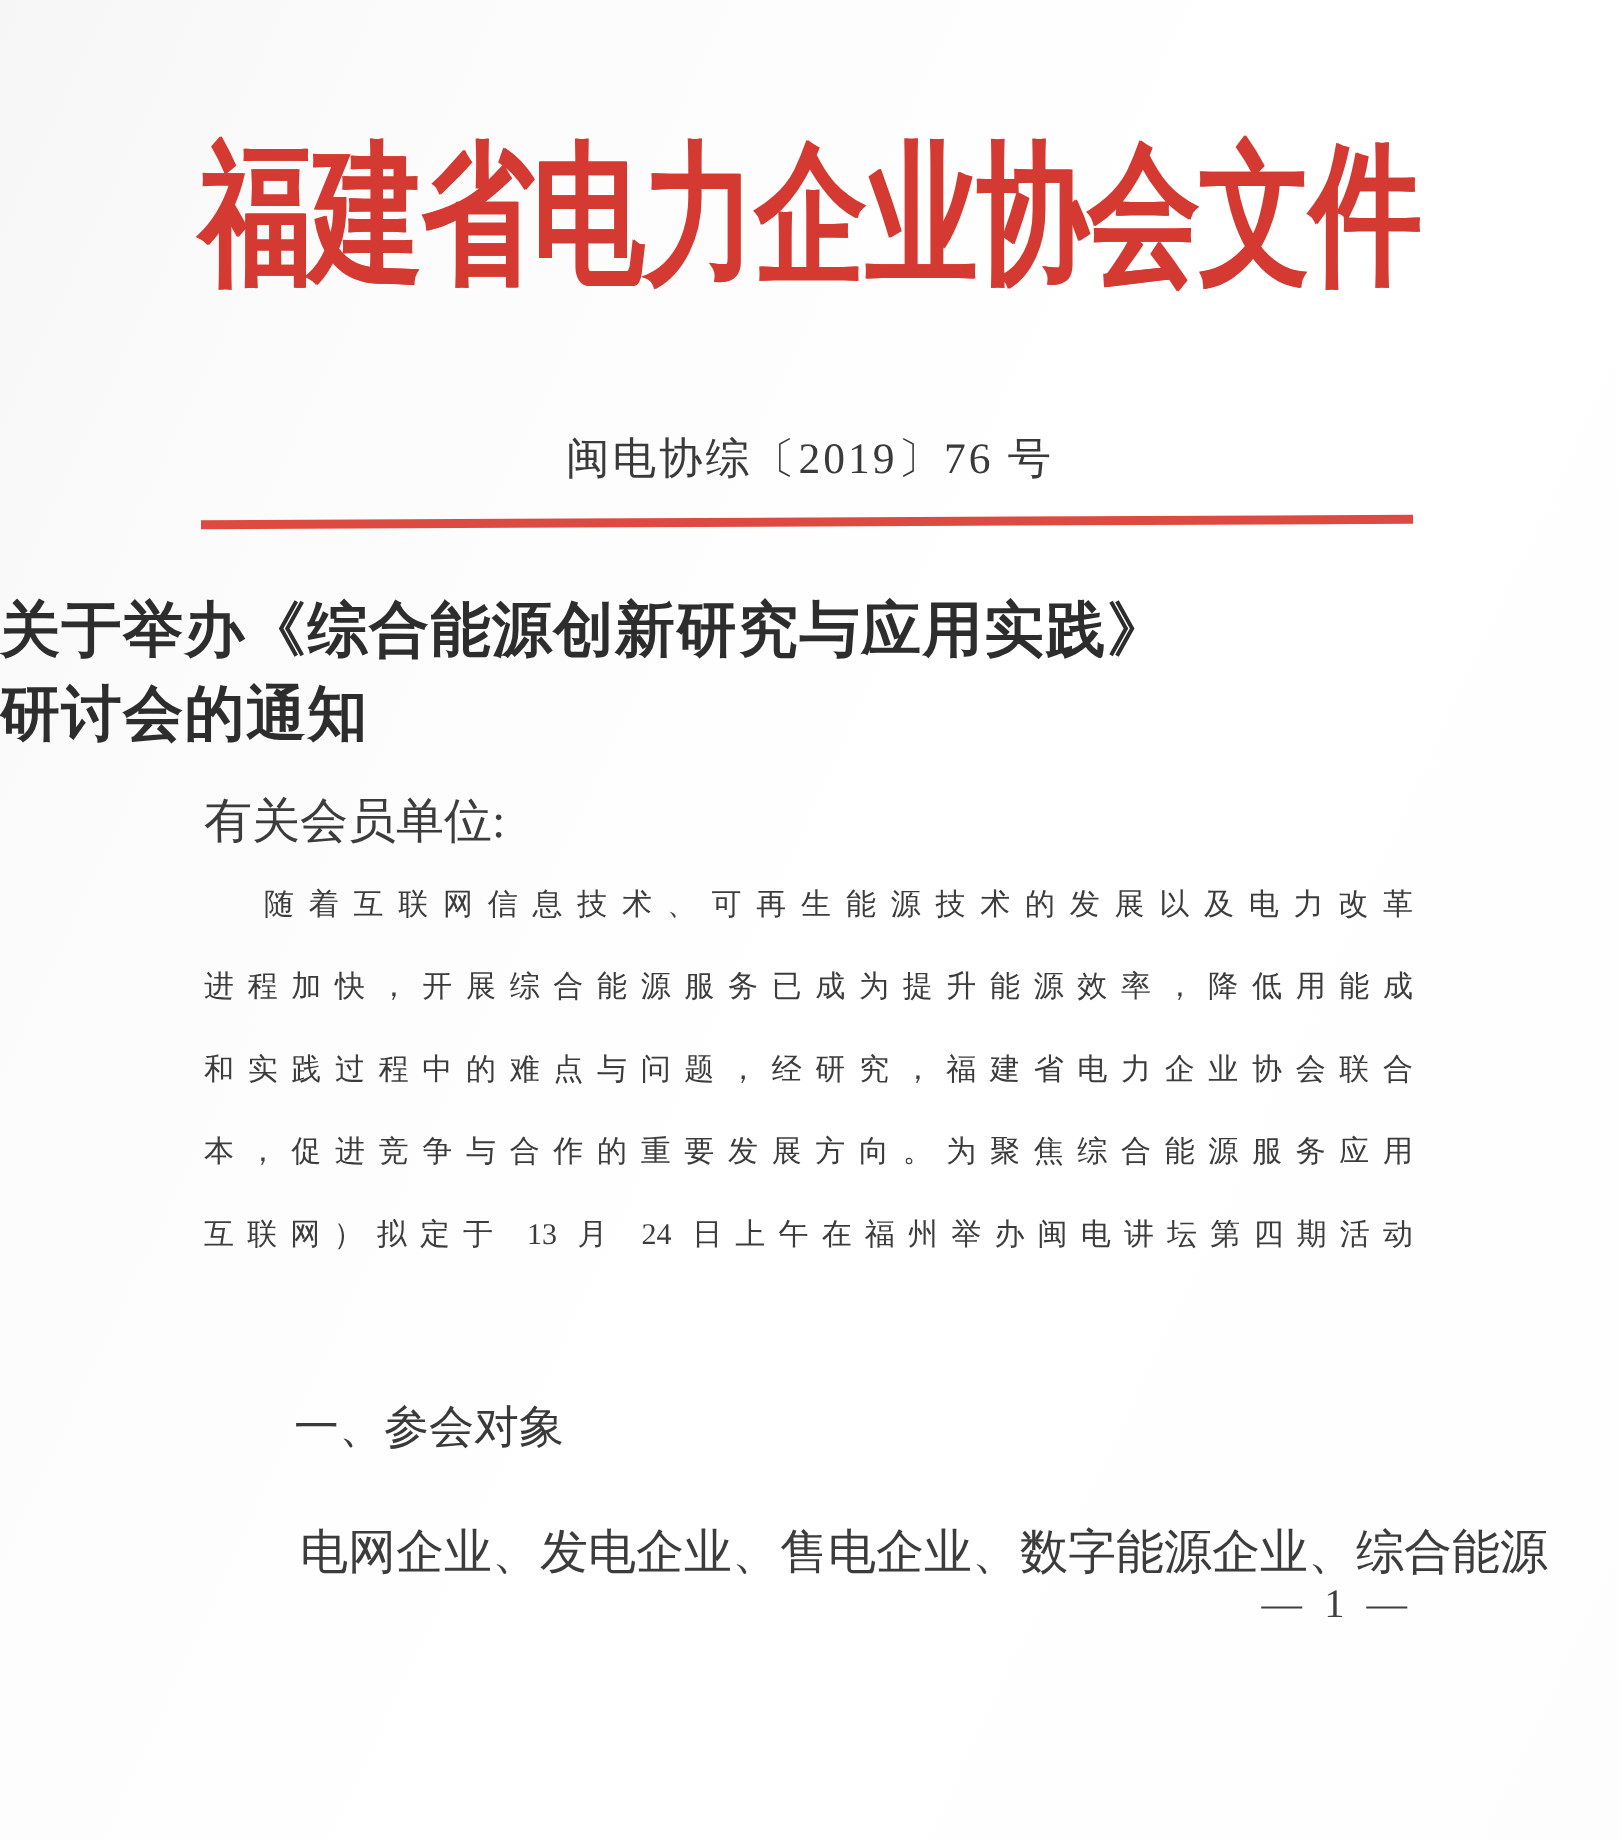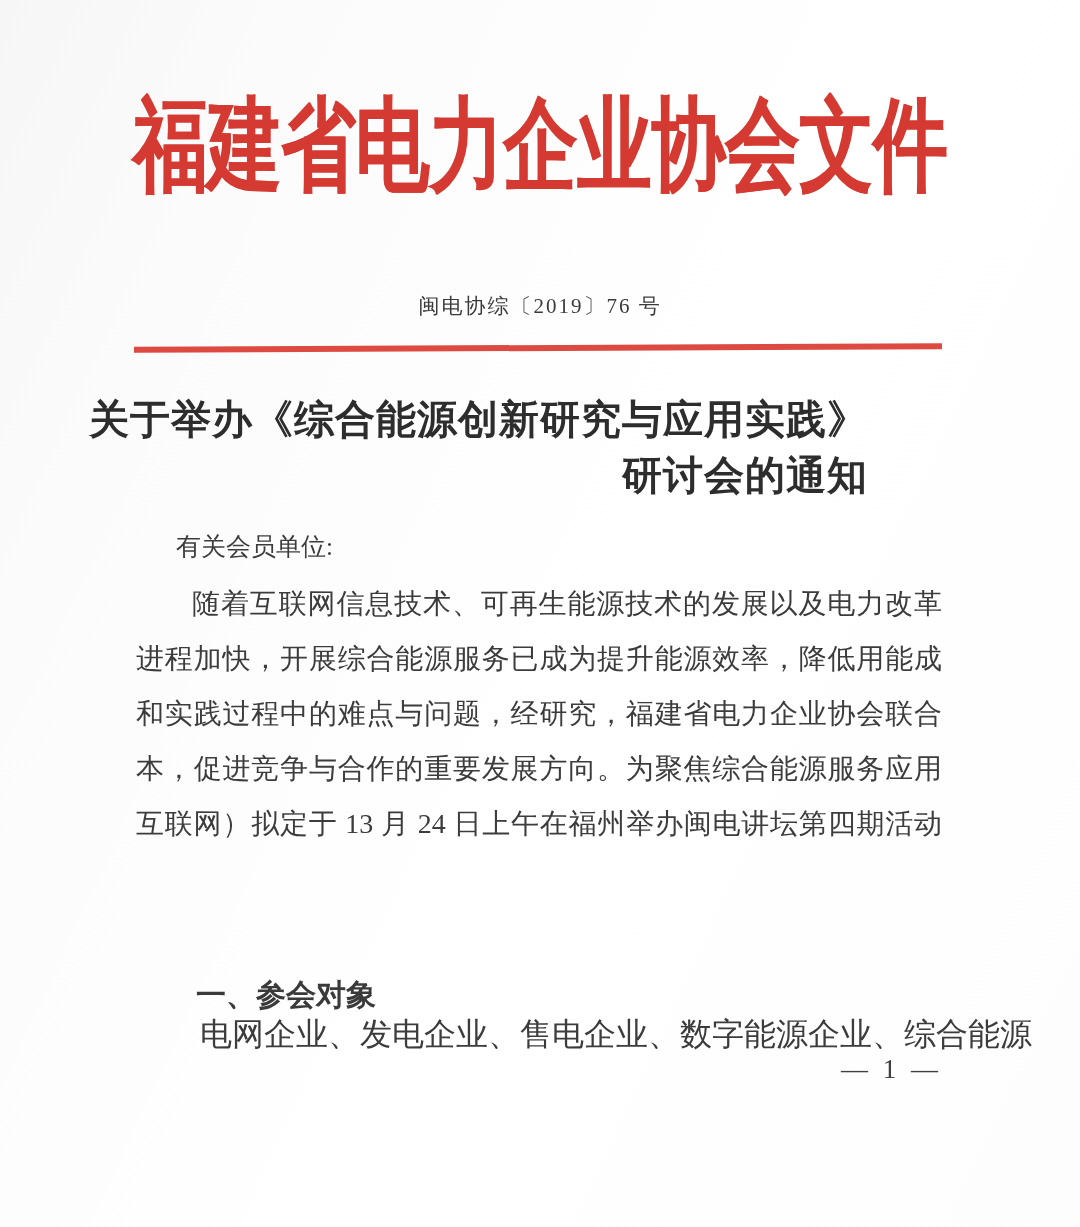--- a/index.html
+++ b/index.html
@@ -35,21 +35,21 @@
     text-shadow: 1px 0 0 #d43a31;
   }
 
   
   .doc-number {
     position: absolute;
     top: 288px;
     left: 0;
     width: 1080px;
     text-align: center;
-    font-size: 21px;
+    font-size: 29px;
     line-height: 36px;
     letter-spacing: 2px;
     color: #3a3a3a;
   }
 
   
   .red-rule {
     position: absolute;
     top: 345px;
     left: 134px;
@@ -58,66 +58,65 @@
     background: #dc4a41;
     transform: rotate(-0.25deg);
   }
 
   
   .doc-title {
     position: absolute;
     top: 392px;
     left: 0;
     width: 868px;
-    text-align: right;
+    text-align: left;
     color: #2d2d2d;
     font-weight: bold;
     font-size: 40px;
     letter-spacing: 1px;
   }
   .doc-title-line {
     line-height: 56px;
     white-space: nowrap;
   }
 
   .content-col {
     position: absolute;
     left: 136px;
     width: 806px;
     color: #3c3c3c;
   }
 
   .salutation {
     top: 529px;
-    font-size: 25px;
+    font-size: 32px;
     line-height: 36px;
-    margin-left: 40px;
   }
 
   .paragraph {
     top: 576px;
-    font-size: 28px;
+    font-size: 20px;
   }
   .pline {
     height: 55px;
     line-height: 55px;
     text-align: justify;
     text-align-last: justify;
     white-space: nowrap;
     color: #3c3c3c;
   }
   .pline.indent {
     text-indent: 2em;
   }
 
   .section-heading {
-    top: 967px;
+    top: 924px;
     font-size: 30px;
     line-height: 55px;
-    font-weight: bold;
+    font-weight: normal;
     font-family: "Liberation Sans", "DejaVu Sans", sans-serif;
     color: #3a3a3a;
     text-indent: 2em;
   }
 
   .section-line {
     position: absolute;
     top: 1007px;
     font-size: 32px;
   }

